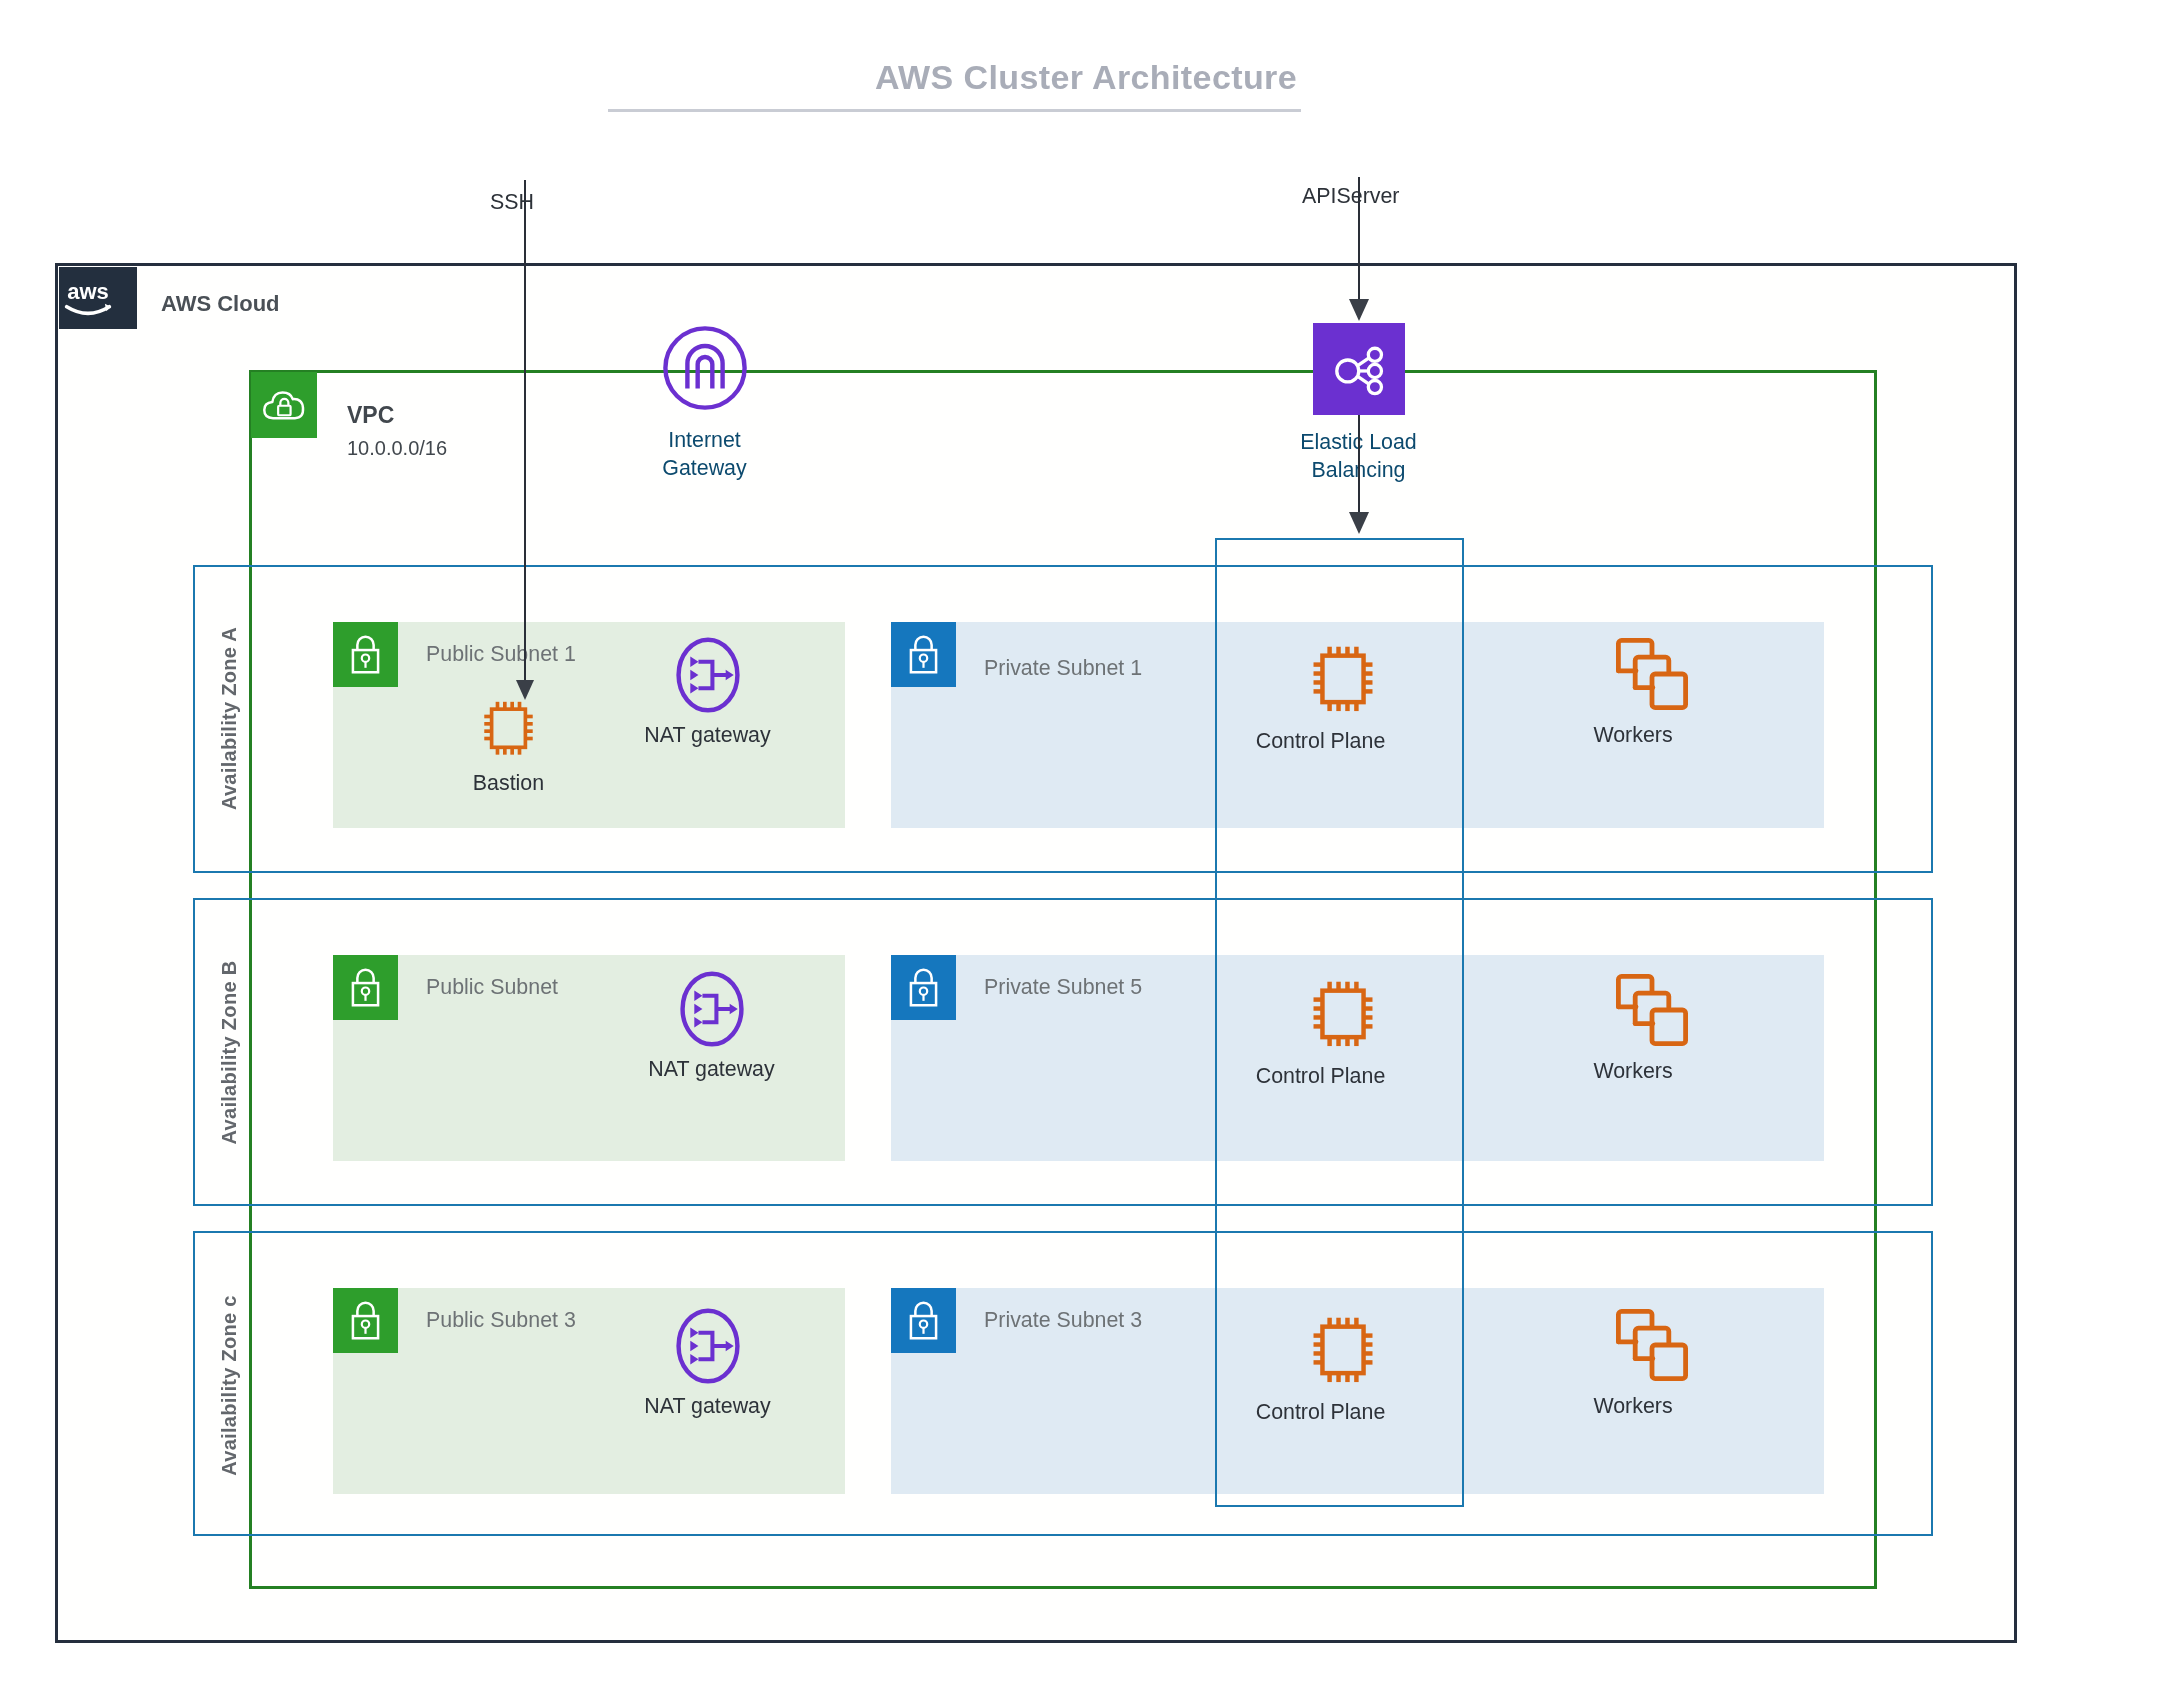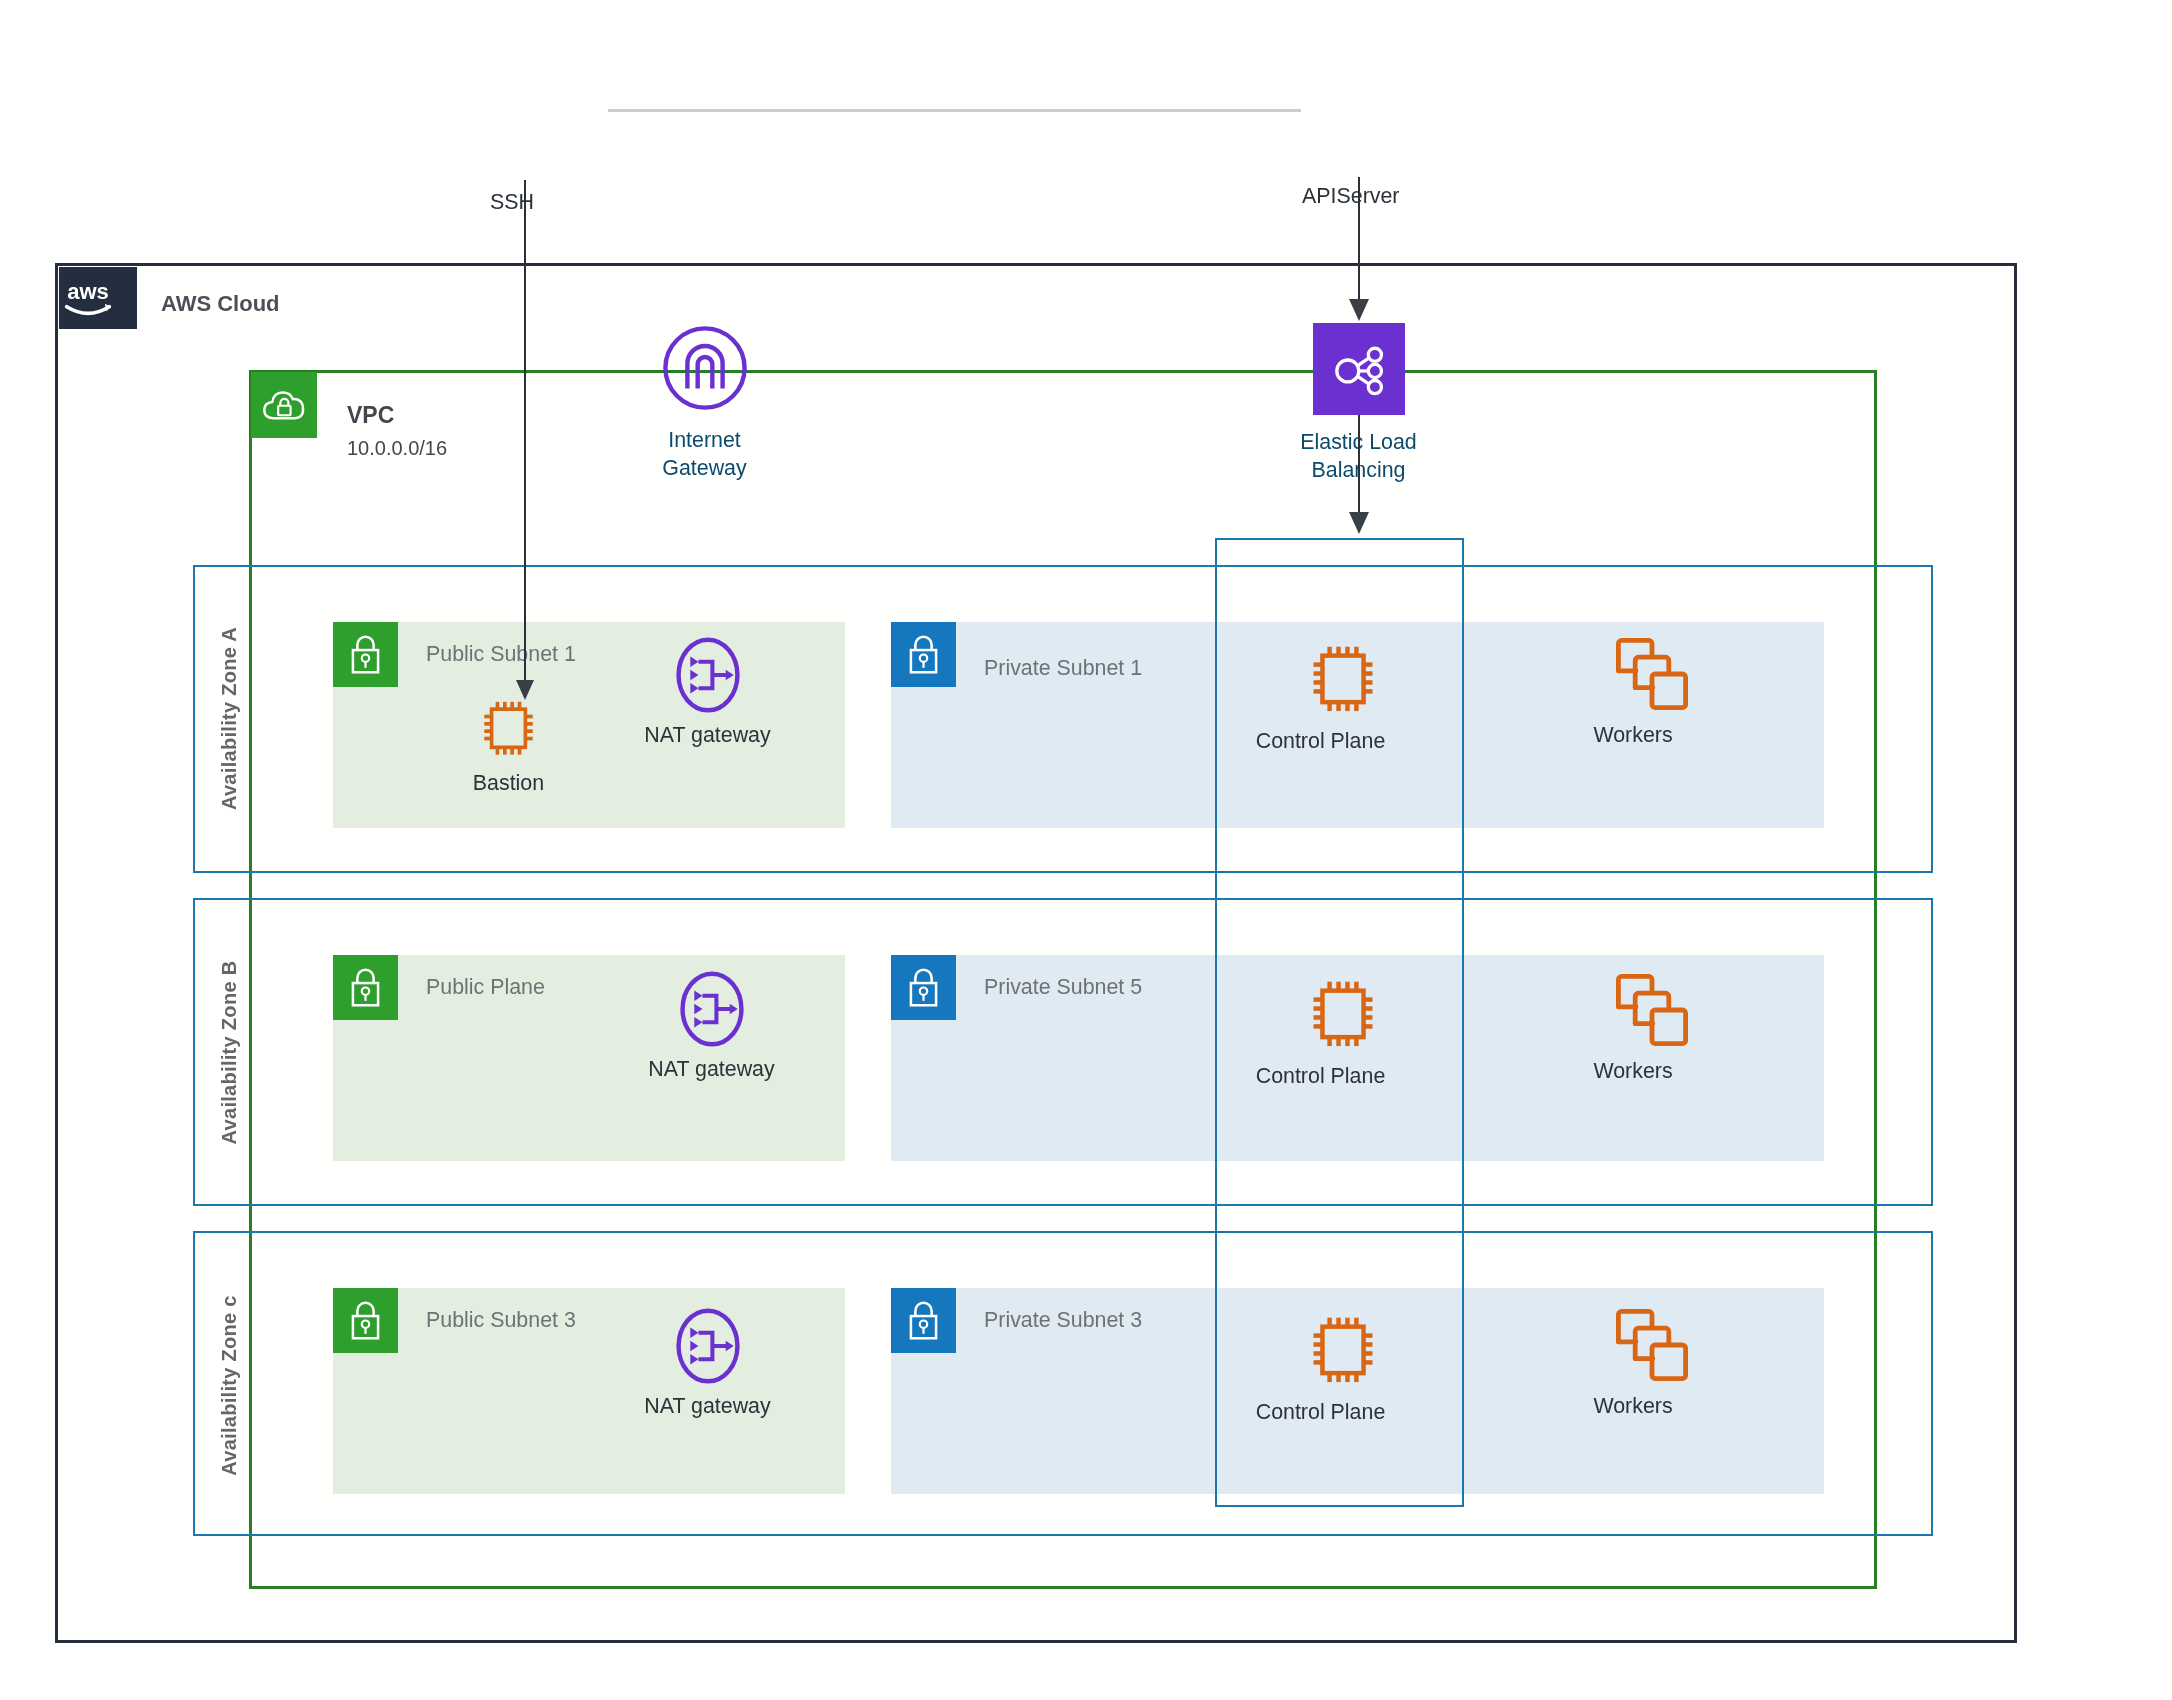--- a/index.html
+++ b/index.html
@@ -110,20 +110,21 @@
   #elb-down-line{left:1358px;top:415px;width:2.2px;height:103px;}
   #elb-down-head{left:1349px;top:512px;width:0;height:0;
     border-left:10.3px solid transparent;border-right:10.3px solid transparent;
     border-top:22px solid #3a3f47;}
 </style>
 </head>
 <body>
 
 <div id="root">
 
+  <div class="abs" id="title">AWS Cluster Architecture</div>
   <div class="abs" id="title-rule"></div>
 
   <div class="abs" id="aws-cloud"></div>
   <div class="abs" id="aws-logo-box">
     <svg width="58" height="44" viewBox="0 0 78 60">
       <text x="39" y="32" font-family="Liberation Sans, sans-serif" font-size="30" font-weight="bold" fill="#ffffff" text-anchor="middle">aws</text>
       <path d="M10 42 Q39 60 68 42" stroke="#ffffff" stroke-width="5" fill="none" stroke-linecap="round"></path>
       <path d="M62 38 L70 42 L64 48 Z" fill="#ffffff"></path>
     </svg>
   </div>
@@ -286,21 +287,21 @@
   </div>
 
   <div class="abs subnet-icon pub" style="left:333px;top:955px;">
     <svg width="37" height="43" viewBox="0 0 50 58">
       <rect x="8" y="23" width="34" height="30" fill="none" stroke="#ffffff" stroke-width="3.4"></rect>
       <path d="M14 23 V16 a11 11 0 0 1 22 0 V23" fill="none" stroke="#ffffff" stroke-width="3.4"></path>
       <circle cx="25" cy="34" r="5" fill="none" stroke="#ffffff" stroke-width="3"></circle>
       <line x1="25" y1="38" x2="25" y2="47" stroke="#ffffff" stroke-width="3"></line>
     </svg>
   </div>
-  <div class="abs subnet-label" style="left:426px;top:975px;">Public Plane</div>
+  <div class="abs subnet-label" style="left:426px;top:975px;">Public Subnet</div>
 
   <div class="abs node" style="left:623px;top:970px;">
     <svg width="74" height="78" viewBox="0 0 100 106">
       <ellipse cx="50" cy="53" rx="40" ry="48" fill="none" stroke="#6b30d0" stroke-width="6"></ellipse>
       <g fill="#6b30d0">
         <path d="M26 28 l0 14 l11 -7 Z"></path>
           <path d="M26 46 l0 14 l11 -7 Z"></path>
           <path d="M26 64 l0 14 l11 -7 Z"></path>
         <path d="M74 46 l0 14 l11 -7 Z"></path>
       </g>

